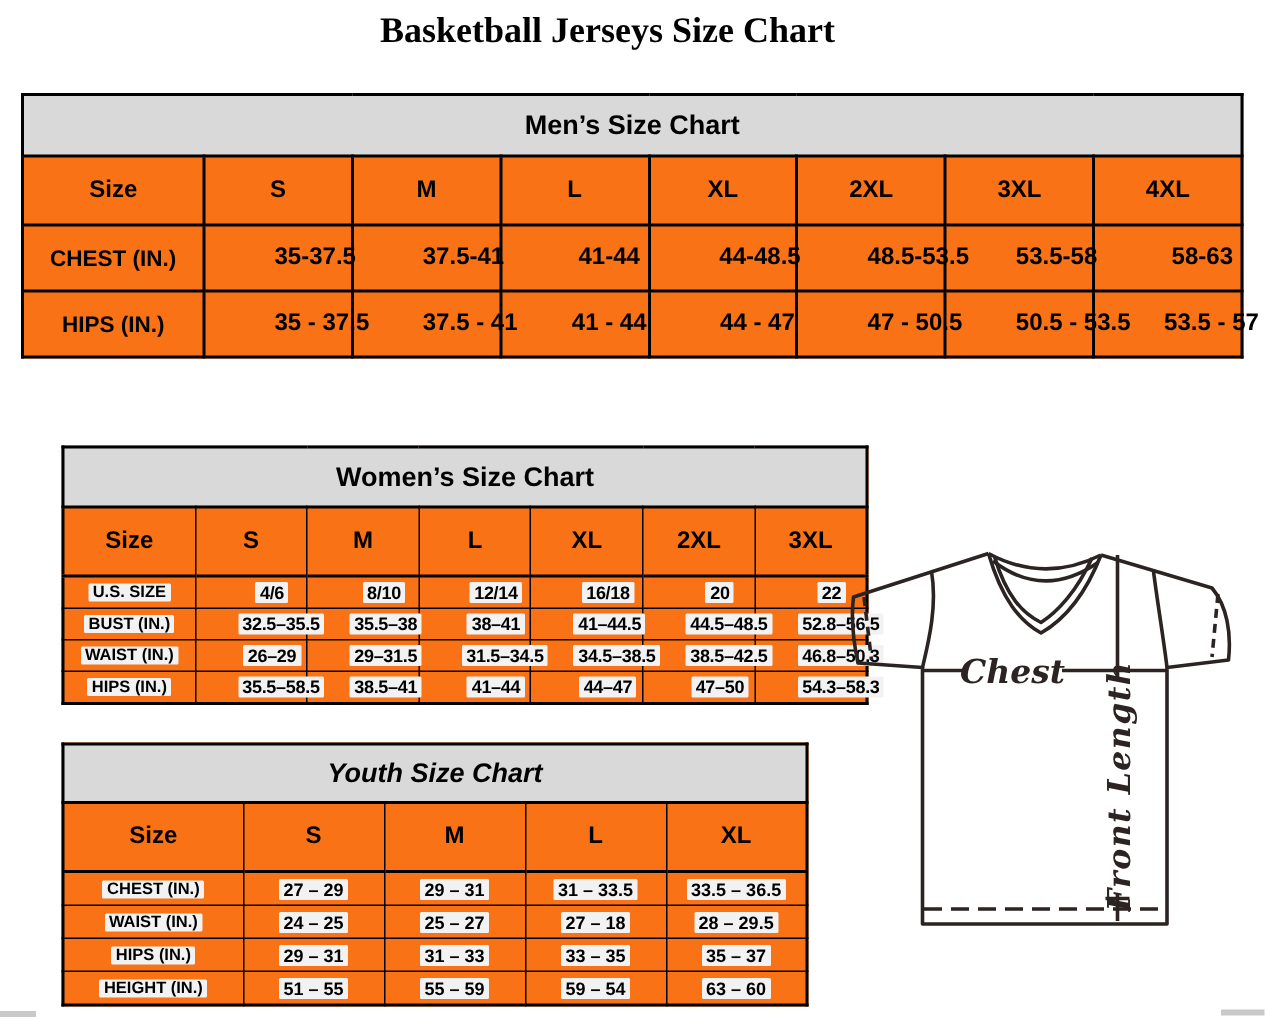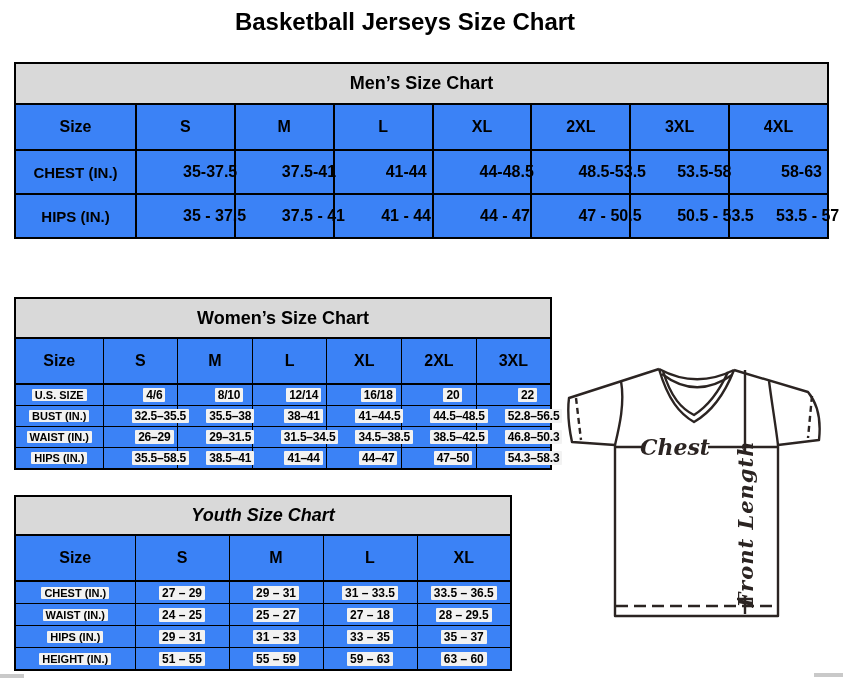--- a/index.html
+++ b/index.html
@@ -1,36 +1,36 @@
 <!DOCTYPE html>
 <html><head>
 <meta charset="utf-8">
 <style>
   html,body{margin:0;padding:0;background:#ffffff;}
   body{width:843px;height:679px;position:relative;font-family:"Liberation Sans",sans-serif;color:#000;overflow:hidden;}
   .page{position:absolute;inset:0;}
 
   .page-title{position:absolute;top:8px;left:0;width:810px;margin:0;text-align:center;
-    font-size:24px;font-weight:bold;font-family:Liberation Sans, sans-serif;}
-
-  table.size-table{position:absolute;border-collapse:collapse;table-layout:fixed;background:#3b82f6;}
+    font-size:24px;font-weight:bold;font-family:Liberation Serif, serif;}
+
+  table.size-table{position:absolute;border-collapse:collapse;table-layout:fixed;background:#f97316;}
   table.size-table th,table.size-table td{border:2px solid #000;text-align:center;vertical-align:middle;
     font-weight:bold;padding:0;white-space:nowrap;}
   tr.title-row th{background:#d9d9d9;font-size:18px;}
 
   
   #men{left:14px;top:62px;width:815px;}
   #men tr.title-row th{height:39px;}
   #men tr.size-row th{height:44px;font-size:16px;}
   #men tr.data-row th{height:42px;font-size:15px;}
   #men tr.data-row td{height:42px;font-size:16px;padding-left:46px;}
 
   
   table.compact th,table.compact td{border-width:1px;}
-  table.compact{border:2px solid #000;}
+  table.compact{border:2px solid #000;margin-left:27px;}
   table.compact tr.title-row th{border-width:2px;}
   table.compact tr.size-row th{height:44px;font-size:16px;border-bottom-width:2px;}
   #women{left:14px;top:297px;width:538px;}
   #women tr.title-row th{height:38px;}
   #women tr.data-row th{height:20px;font-size:11px;}
   #women tr.data-row td{height:20px;font-size:12px;letter-spacing:-0.2px;padding-left:28px;}
   #youth{left:14px;top:495px;width:498px;}
   #youth tr.title-row th{height:37px;font-style:italic;}
   #youth tr.data-row th{height:21px;font-size:11px;}
   #youth tr.data-row td{height:21px;font-size:12px;}
@@ -201,21 +201,21 @@
           <th><span class="hl">HIPS (IN.)</span></th>
           <td><span class="hl">29 – 31</span></td>
           <td><span class="hl">31 – 33</span></td>
           <td><span class="hl">33 – 35</span></td>
           <td><span class="hl">35 – 37</span></td>
         </tr>
         <tr class="data-row">
           <th><span class="hl">HEIGHT (IN.)</span></th>
           <td><span class="hl">51 – 55</span></td>
           <td><span class="hl">55 – 59</span></td>
-          <td><span class="hl">59 – 63</span></td>
+          <td><span class="hl">59 – 54</span></td>
           <td><span class="hl">63 – 60</span></td>
         </tr>
       </tbody>
     </table>
 
   <svg id="jersey" viewBox="0 0 270 266">
     <path d="M103,11 L13,40 C11,56 13,70 16,84 L59,87 L59,258 L222,258 L222,87 L263,82 C265,64 262,46 252,34 L178,12"></path>
     <path d="M103,11 Q140,31 178,12 M106,16 Q140,42 176,17"></path>
     <path d="M103,11 C112,42 124,56 138,64 C152,56 167,40 178,12 M107,13 C115,40 126,51 138,57 C149,50 162,36 172,14"></path>
     <path d="M65,23 C69,46 63,70 59,87 M213,23 C216,46 220,70 222,87"></path>

